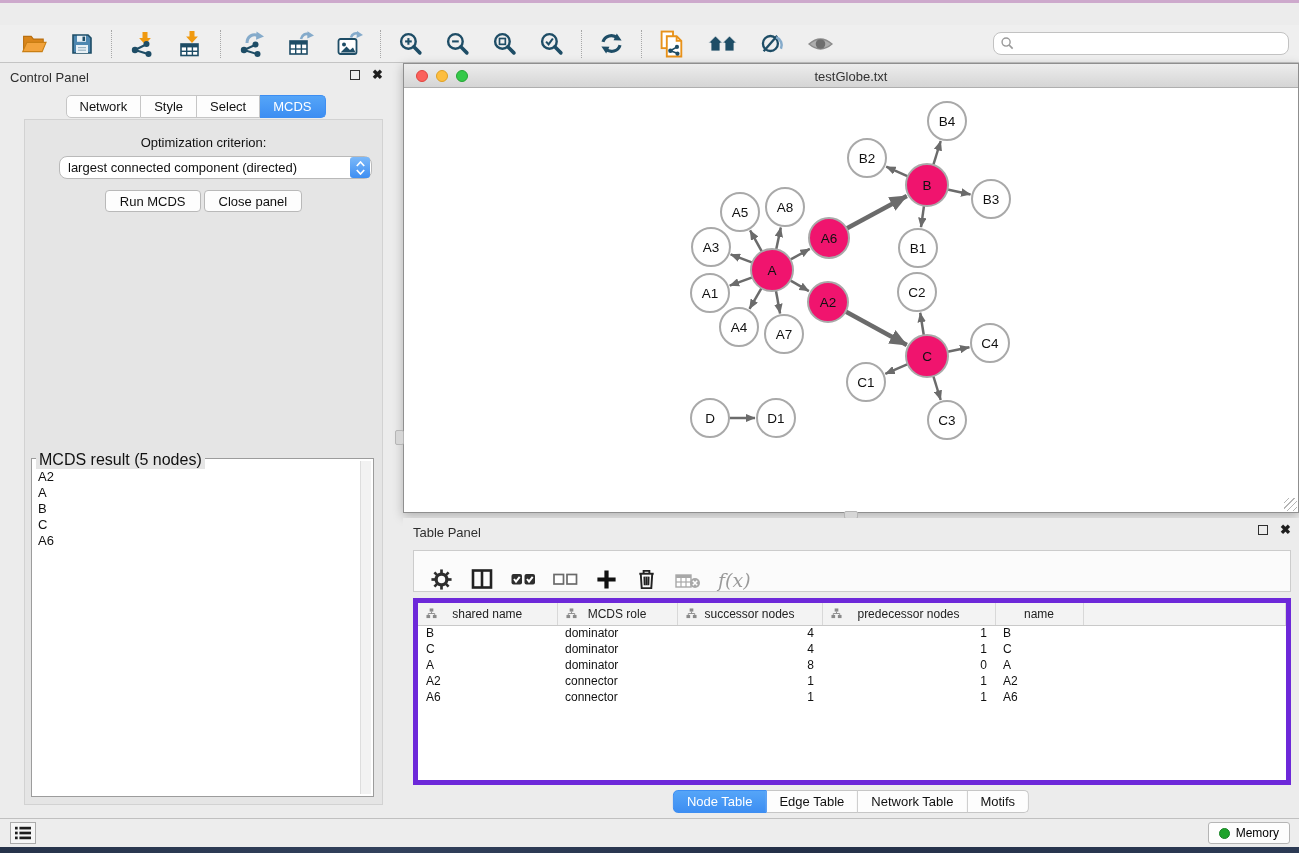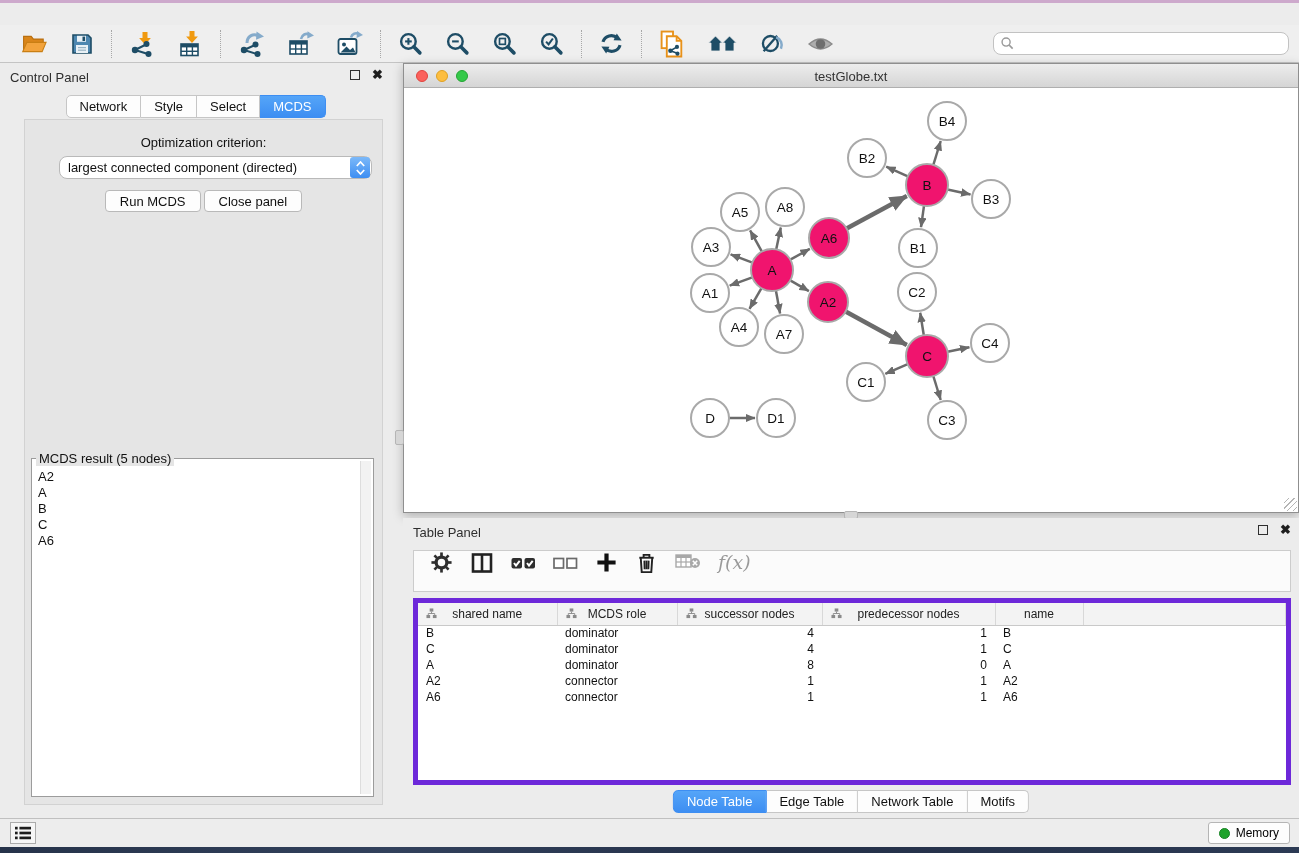--- a/index.html
+++ b/index.html
@@ -50,21 +50,21 @@
     border:1px solid #B9B9B9; border-radius:8px; display:flex; align-items:center; cursor:pointer; }
   .criterion-select .val { flex:1; font-size:13px; padding-left:8px; color:#111; white-space:nowrap; overflow:hidden; }
   .stepper { width:20px; height:21px; border-radius:3px; background:linear-gradient(#7CB9F9,#3D8EF2);
     margin-right:1px; display:flex; flex-direction:column; align-items:center; justify-content:center; gap:2px; }
   .cp-buttons { position:absolute; top:70px; left:0; right:0; display:flex; justify-content:center; gap:3px; }
   .btn { font-size:13px; font-family:"Liberation Sans",sans-serif; background:#FDFDFD; border:1px solid #B9B9B9;
     border-radius:4px; padding:2px 14px; height:22px; color:#111; cursor:pointer; }
 
   .result-box { position:absolute; left:6px; right:8px; top:338px; bottom:7px; background:#fff;
     border:1px solid #9C9C9C; }
-  .result-legend { position:absolute; top:-8px; left:4px; background:#E5E5E5; padding:0 3px; font-size:13px; color:#111; }
+  .result-legend { position:absolute; top:-8px; left:4px; background:#E5E5E5; padding:0 3px; font-size:16px; color:#111; }
   .result-list { position:absolute; top:10px; left:2px; right:14px; bottom:2px; overflow:hidden; }
   .result-item { font-size:13px; line-height:16px; padding-left:4px; color:#111; cursor:default; }
   .result-scroll { position:absolute; top:2px; right:2px; bottom:2px; width:11px; background:#F2F2F2; border-left:1px solid #DDD; }
 
   
   .network-window { position:absolute; left:403px; top:63px; width:896px; height:450px; background:#fff;
     border:1px solid #8F8F8F; box-shadow:0 3px 10px rgba(0,0,0,0.25); }
   .nw-titlebar { position:absolute; top:0; left:0; right:0; height:24px; background:linear-gradient(#EDEDED,#D5D5D5);
     border-bottom:1px solid #AFAFAF; }
   .nw-titlebar .lights { top:6px; left:12px; }
@@ -74,21 +74,21 @@
   .resize-grip { position:absolute; right:1px; bottom:1px; width:13px; height:13px;
     background:repeating-linear-gradient(135deg, transparent 0 3px, #B5B5B5 3px 4px); }
   .divider-handle-v { position:absolute; left:395px; top:430px; width:9px; height:15px; background:#D6D6D6;
     border:1px solid #B5B5B5; border-radius:2px; }
   .divider-handle-h { position:absolute; left:844px; top:511px; width:14px; height:8px; background:#D6D6D6;
     border:1px solid #B5B5B5; border-radius:2px; }
 
   
   .table-panel { position:absolute; left:403px; top:518px; width:896px; height:300px; background:#ECECEC; }
   .tp-toolbar { position:absolute; left:10px; right:8px; top:32px; height:42px; background:#FBFBFB;
-    border:1px solid #CCCCCC; display:flex; align-items:flex-start; padding-left:16px; gap:17px; }
+    border:1px solid #CCCCCC; display:flex; align-items:flex-end; padding-left:16px; gap:17px; }
   .tp-btn { background:none; border:none; cursor:pointer; display:flex; align-items:center; padding:0; }
   .fx-label { font-family:"DejaVu Serif", serif; font-style:italic; font-size:19px; color:#9A9A9A; }
   .tp-tablebox { position:absolute; left:10px; right:8px; top:80px; bottom:33px; background:#fff;
     border:5px solid #6d28d9; overflow:hidden; }
   table.nodetable { border-collapse:collapse; table-layout:fixed; width:100%; }
   table.nodetable th { height:22px; background:#F3F3F3; border-bottom:1px solid #C9C9C9; border-right:1px solid #D8D8D8;
     font-weight:normal; font-size:12px; color:#222; position:relative; }
   table.nodetable th .hlabel { display:inline-block; }
   table.nodetable th svg { position:absolute; left:8px; top:5px; }
   table.nodetable td { font-size:12px; height:16px; padding:0 8px; color:#111; }

